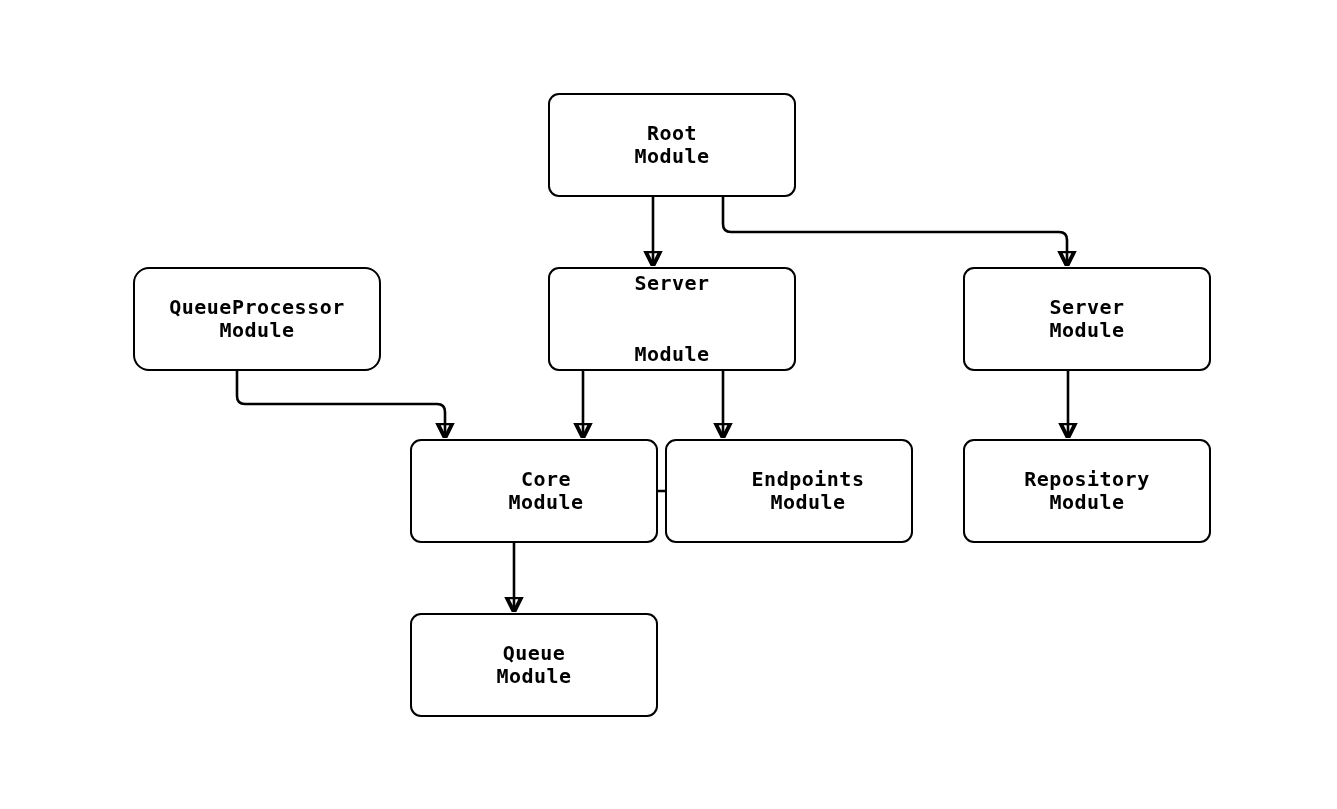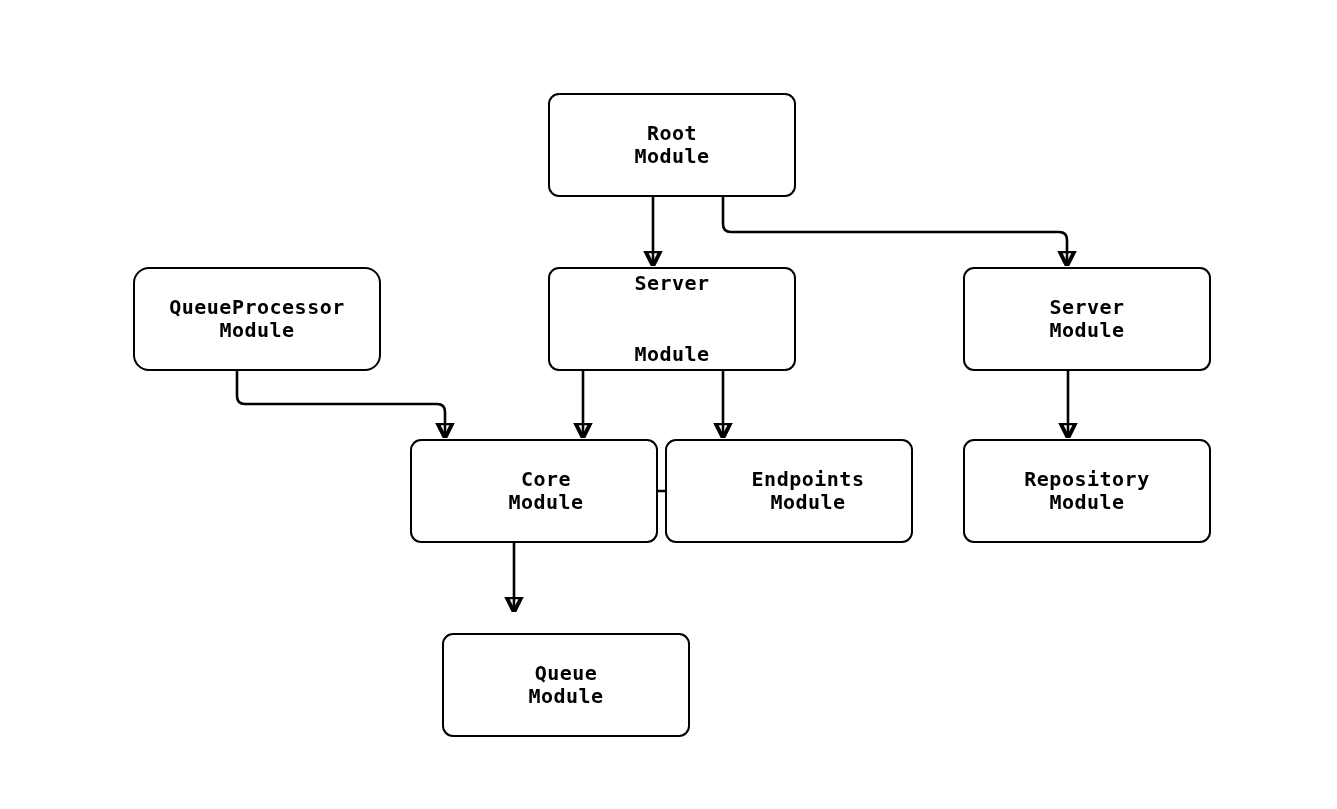--- a/index.html
+++ b/index.html
@@ -102,18 +102,18 @@
   <div class="node" style="left:665px; top:439px;padding-left:38px;">
     <span>Endpoints</span>
     <span>Module</span>
   </div>
 
   <div class="node" style="left:963px; top:439px;">
     <span>Repository</span>
     <span>Module</span>
   </div>
 
-  <div class="node" style="left:410px; top:633px;margin-left:32px;">
+  <div class="node" style="left:410px; top:613px;">
     <span>Queue</span>
     <span>Module</span>
   </div>
 
 </div>
 
 </body></html>

